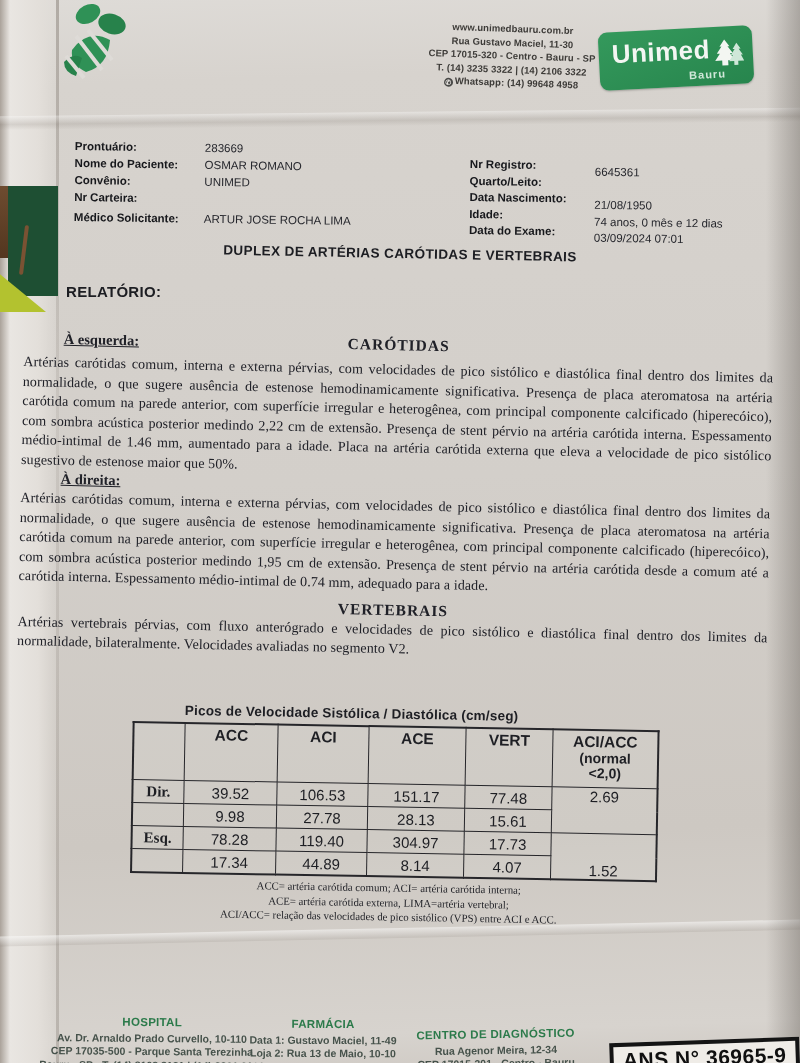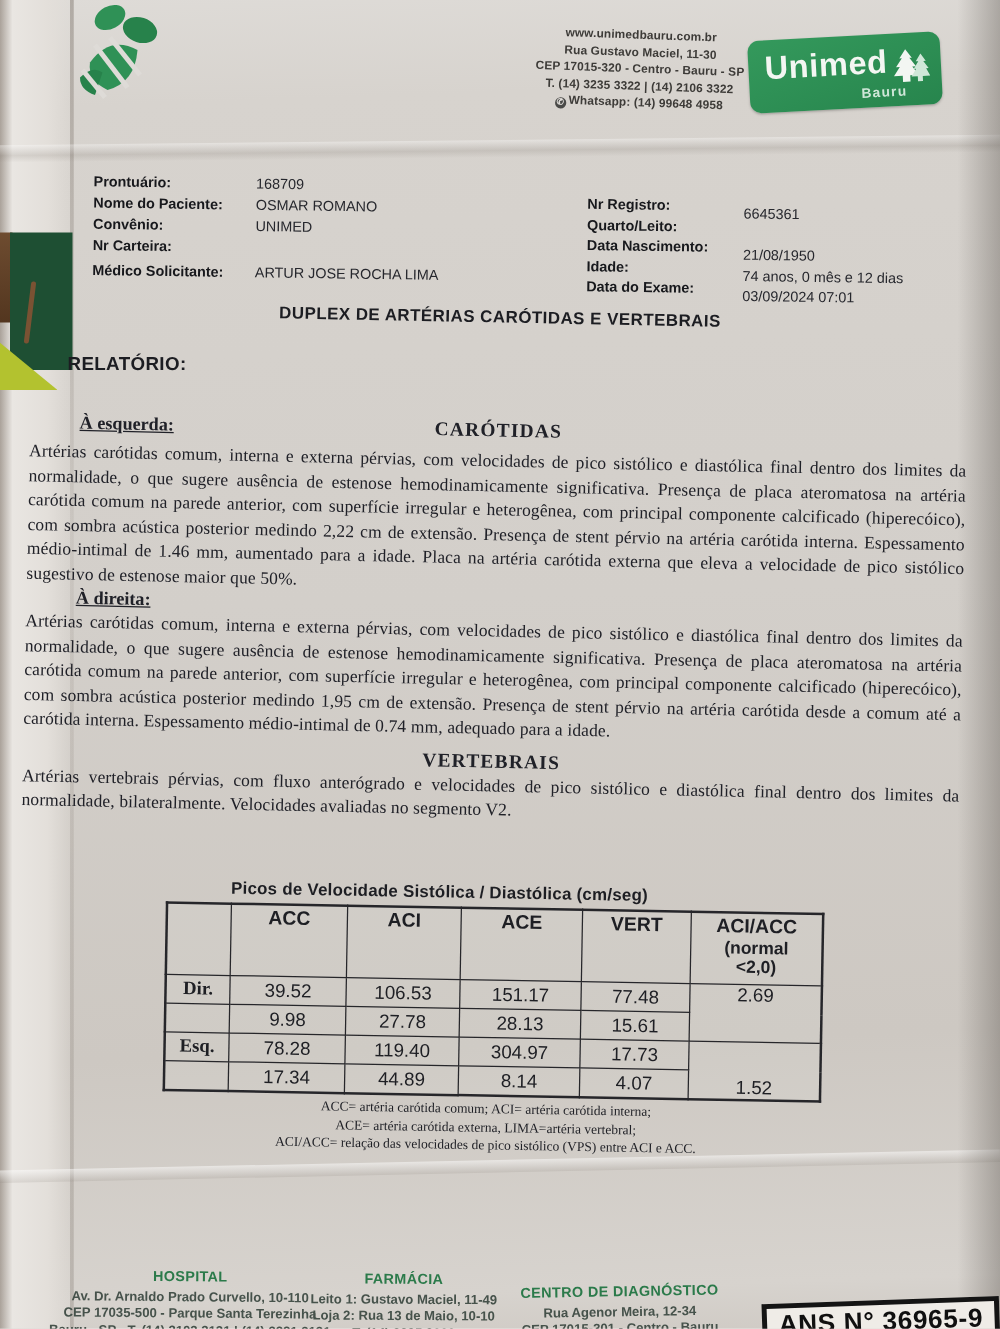--- a/index.html
+++ b/index.html
@@ -40,21 +40,21 @@
   .pat-l .plabel{width:130px;}
   .pat-l .prow{height:17px;}
   .pat-l .prow:nth-child(4){height:20px;}
   .pat-r{left:470px;top:158px;width:320px;}
   .pat-r .plabel{width:125px;}
   .pat-r .prow{height:16.5px;}
   .pat-r .pval{position:relative;top:6px;}
   
   .extitle{left:0;top:246px;width:800px;text-align:center;font-size:13.5px;font-weight:bold;
     letter-spacing:.4px;transform:rotate(1.1deg);color:#1c1d22;}
-  .rel{left:54px;top:283px;font-size:15px;font-weight:bold;color:#1c1d22;letter-spacing:.3px;}
+  .rel{left:66px;top:283px;font-size:15px;font-weight:bold;color:#1c1d22;letter-spacing:.3px;}
   
   .bodyblk{left:24px;top:328px;width:750px;transform:rotate(1.25deg);transform-origin:left top;
     font-family:"Liberation Serif",serif;color:#202128;}
   .secline{position:relative;height:24px;}
   .sideh{position:absolute;left:40px;top:2px;font-size:14.5px;font-weight:bold;text-decoration:underline;}
   .sideh2{font-size:14.5px;font-weight:bold;text-decoration:underline;margin:1px 0 1px 40px;}
   .ch{position:absolute;left:0;width:100%;text-align:center;font-size:15.5px;font-weight:bold;letter-spacing:1px;}
   .vh{text-align:center;font-size:15.5px;font-weight:bold;letter-spacing:1px;margin:7px 0 1px 0;}
   .para{font-size:14px;line-height:19.5px;text-align:justify;letter-spacing:.1px;}
   
@@ -123,21 +123,21 @@
   <svg width="30" height="28" viewBox="0 0 30 28">
     <path d="M8 27 L8 22 1 22 6 15 3 15 8 8 6 8 11 1 16 8 14 8 19 15 16 15 21 22 14 22 14 27 Z" fill="#f3f6f2"></path>
     <path d="M20 27 L20 23 15 23 19 17 17 17 21 11 19 11 23 5 27 11 25 11 29 17 27 17 30 23 24 23 24 27 Z" fill="#cfe7d8"></path>
   </svg>
   <span class="ucity">Bauru</span>
 </div>
 
 <div class="abs pat pat-l">
   <div class="prow">
       <span class="plabel">Prontuário:</span>
-      <span class="pval">168709</span>
+      <span class="pval">283669</span>
     </div>
   <div class="prow">
       <span class="plabel">Nome do Paciente:</span>
       <span class="pval">OSMAR ROMANO</span>
     </div>
   <div class="prow">
       <span class="plabel">Convênio:</span>
       <span class="pval">UNIMED</span>
     </div>
   <div class="prow">
@@ -244,21 +244,21 @@
 </div>
 
 <div class="abs foot f-hosp">
   <div class="ftitle">HOSPITAL</div>
   <div>Av. Dr. Arnaldo Prado Curvello, 10-110</div>
   <div>CEP 17035-500 - Parque Santa Terezinha</div>
   <div>Bauru - SP - T. (14) 3103 3131 | (14) 3281 3131</div>
 </div>
 <div class="abs foot f-farm">
   <div class="ftitle">FARMÁCIA</div>
-  <div><b>Leito 1:</b><span> Gustavo Maciel, 11-49</span></div>
+  <div><b>Data 1:</b><span> Gustavo Maciel, 11-49</span></div>
   <div><b>Loja 2:</b><span> Rua 13 de Maio, 10-10</span></div>
   <div>T. (14) 3235 3322</div>
 </div>
 <div class="abs foot f-cent">
   <div class="ftitle">CENTRO DE DIAGNÓSTICO</div>
   <div>Rua Agenor Meira, 12-34</div>
   <div>CEP 17015-301 - Centro - Bauru - SP</div>
 </div>
 <div class="abs ansbox">
   <span>ANS N° 36965-9</span>

